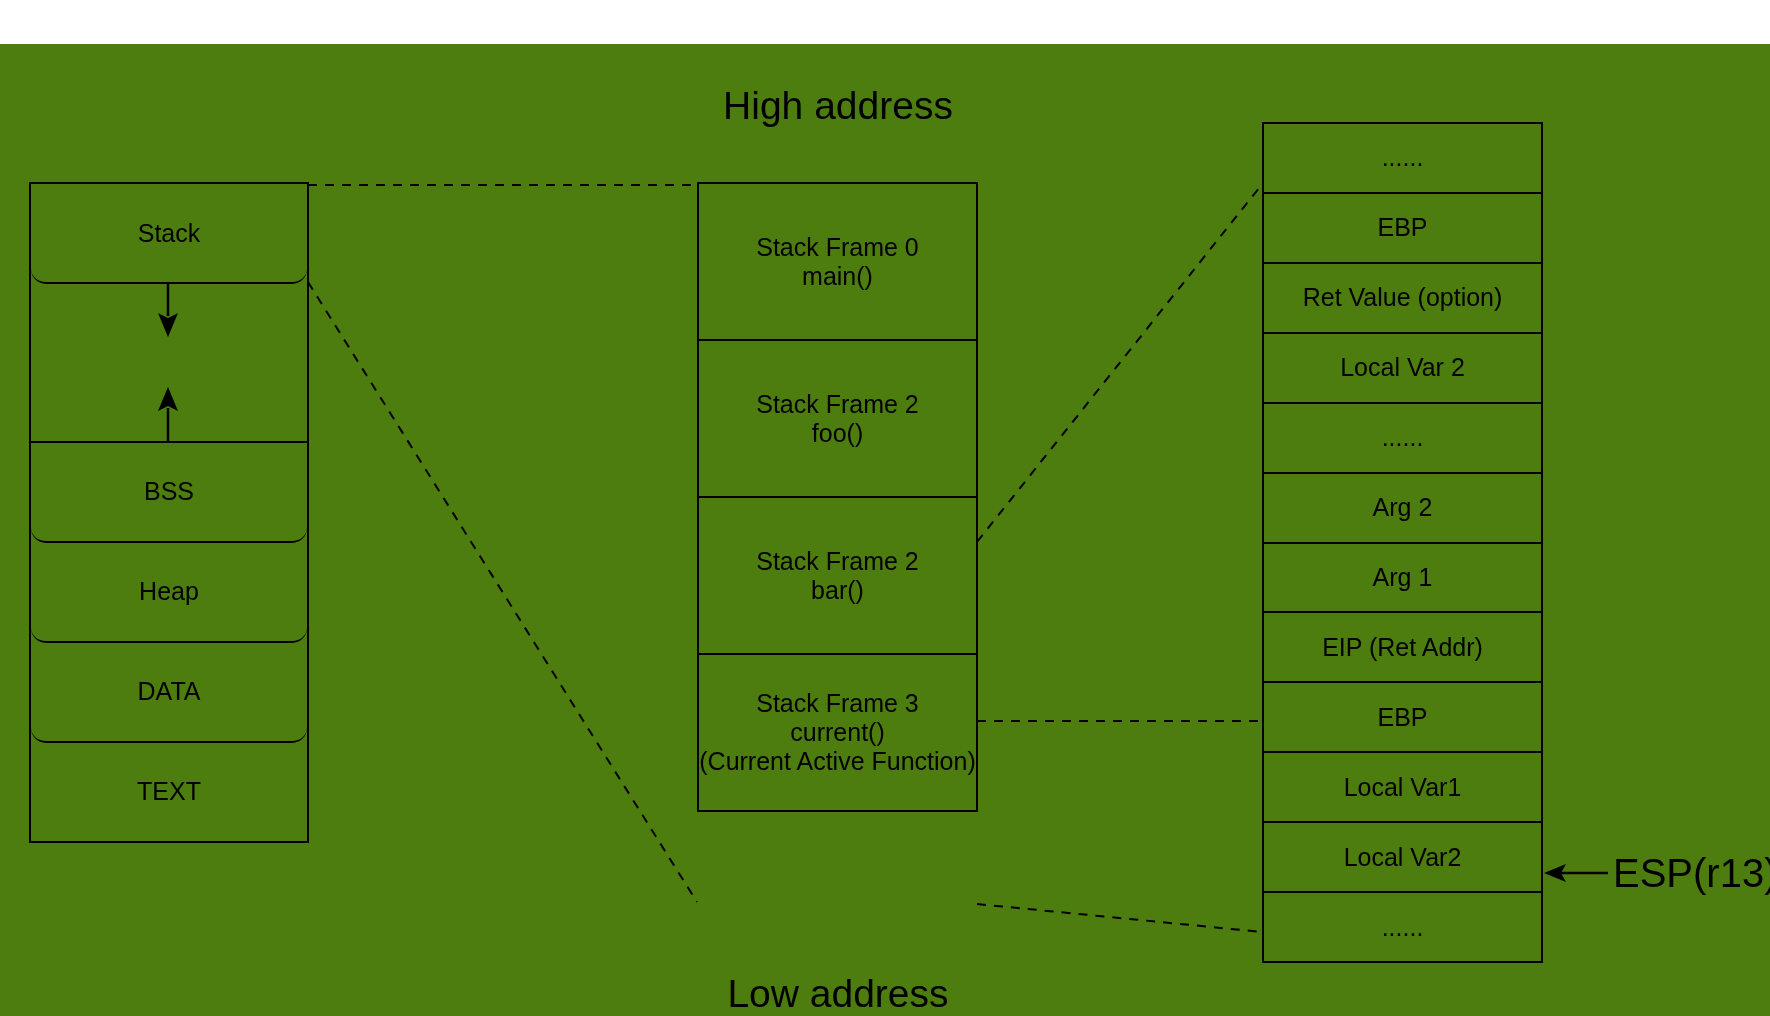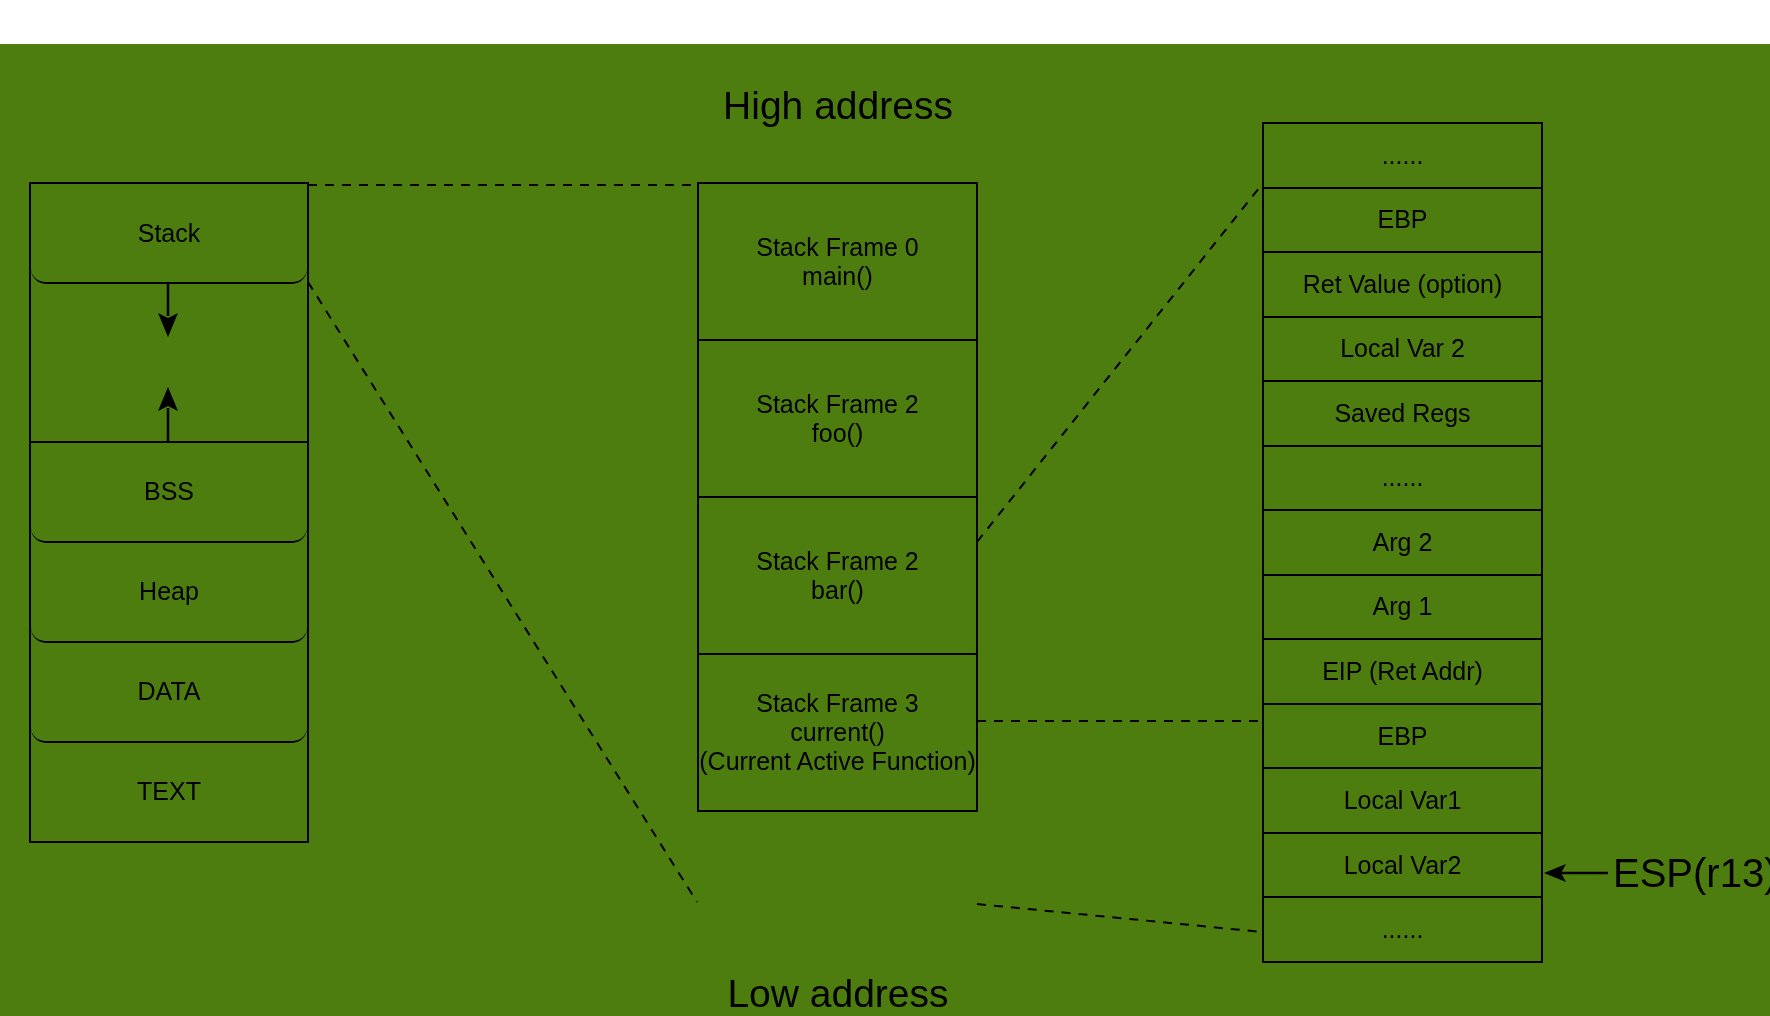--- a/index.html
+++ b/index.html
@@ -133,21 +133,20 @@
       <div class="fline">current()</div>
       <div class="fline">(Current Active Function)</div>
     </div>
   </div>
 
   <div class="box detailbox">
     <div class="cell dcell">......</div>
     <div class="cell dcell">EBP</div>
     <div class="cell dcell">Ret Value (option)</div>
     <div class="cell dcell">Local Var 2</div>
-    <div class="cell dcell">Saved Regs</div>
     <div class="cell dcell">......</div>
     <div class="cell dcell">Arg 2</div>
     <div class="cell dcell">Arg 1</div>
     <div class="cell dcell">EIP (Ret Addr)</div>
     <div class="cell dcell">EBP</div>
     <div class="cell dcell">Local Var1</div>
     <div class="cell dcell">Local Var2</div>
     <div class="cell dcell">......</div>
   </div>
 

